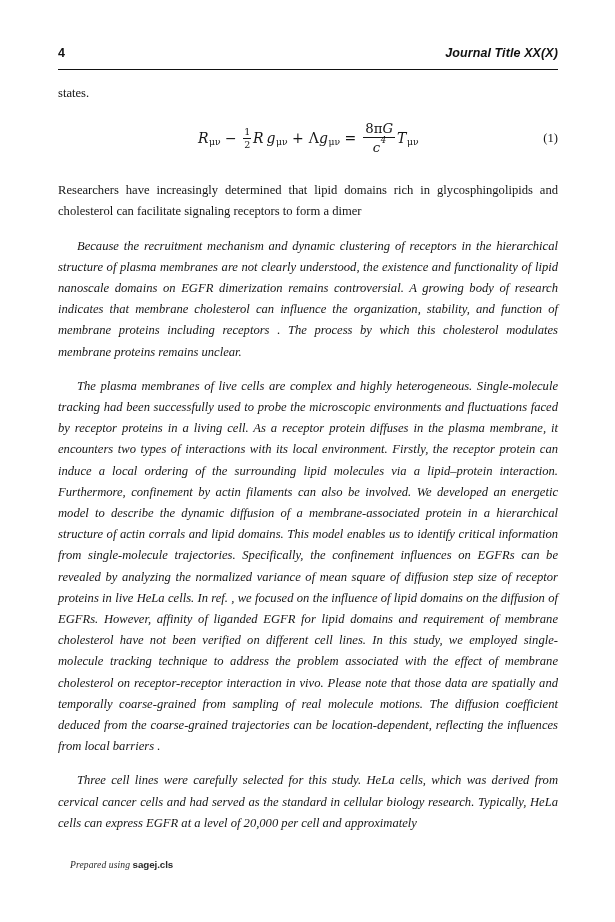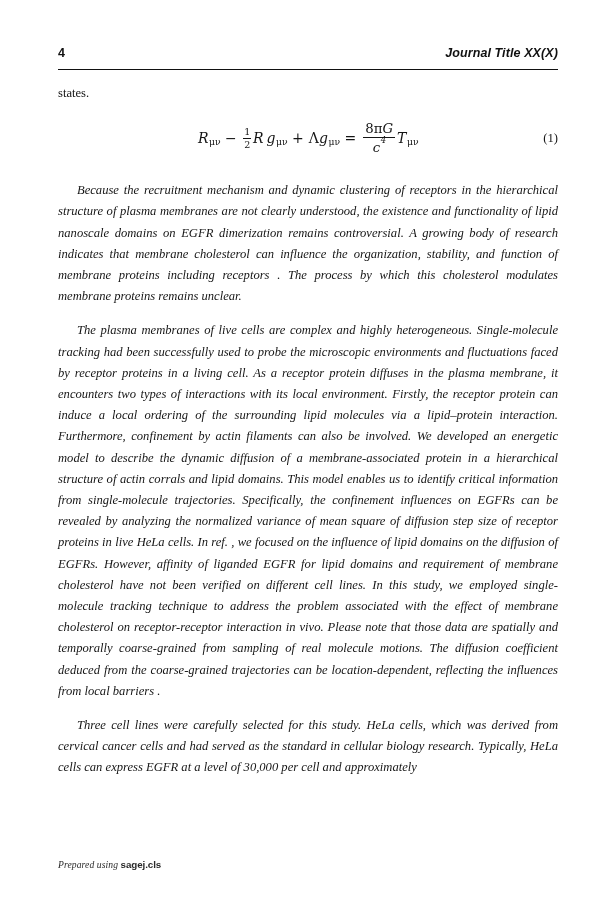--- a/index.html
+++ b/index.html
@@ -148,21 +148,21 @@
     height: 1px;
     background: #141414;
     margin: 1.5px 0;
   }
   .frac-small { font-size: 0.72em; margin: 0 1.5px; }
   .frac-small .num, .frac-small .den { padding: 0 1px; }
 
   
   .footer {
     position: absolute;
-    left: 58px;
+    left: 70px;
     bottom: 52px;
     font-size: 9.6px;
     color: #2a2a2a;
     font-style: italic;
     font-family: "Liberation Serif", "DejaVu Serif", serif;
     letter-spacing: 0.1px;
     margin-top: 8px;
   }
   .footer .clsname {
     font-family: "Liberation Sans", "DejaVu Sans", sans-serif;
@@ -212,26 +212,27 @@
             <span class="bar"></span>
             <span class="den"><span class="mi">c</span><span class="sup">4</span></span>
           </span>
           <span class="mi">T</span>
             <span class="sub">μν</span>
         </span>
       </div>
       <span class="eqno">(1)</span>
     </div>
 
+    <p class="para">Researchers have increasingly determined that lipid domains rich in glycosphingolipids and cholesterol can facilitate signaling receptors to form a dimer</p>
 
     <p class="para indent gap-md">Because the recruitment mechanism and dynamic clustering of receptors in the hierarchical structure of plasma membranes are not clearly understood, the existence and functionality of lipid nanoscale domains on EGFR dimerization remains controversial. A growing body of research indicates that membrane cholesterol can influence the organization, stability, and function of membrane proteins including receptors . The process by which this cholesterol modulates membrane proteins remains unclear.</p>
 
     <p class="para indent gap-md">The plasma membranes of live cells are complex and highly heterogeneous. Single-molecule tracking had been successfully used to probe the microscopic environments and fluctuations faced by receptor proteins in a living cell. As a receptor protein diffuses in the plasma membrane, it encounters two types of interactions with its local environment. Firstly, the receptor protein can induce a local ordering of the surrounding lipid molecules via a lipid–protein interaction. Furthermore, confinement by actin filaments can also be involved. We developed an energetic model to describe the dynamic diffusion of a membrane-associated protein in a hierarchical structure of actin corrals and lipid domains. This model enables us to identify critical information from single-molecule trajectories. Specifically, the confinement influences on EGFRs can be revealed by analyzing the normalized variance of mean square of diffusion step size of receptor proteins in live HeLa cells. In ref. , we focused on the influence of lipid domains on the diffusion of EGFRs. However, affinity of liganded EGFR for lipid domains and requirement of membrane cholesterol have not been verified on different cell lines. In this study, we employed single-molecule tracking technique to address the problem associated with the effect of membrane cholesterol on receptor-receptor interaction in vivo. Please note that those data are spatially and temporally coarse-grained from sampling of real molecule motions. The diffusion coefficient deduced from the coarse-grained trajectories can be location-dependent, reflecting the influences from local barriers .</p>
 
-    <p class="para indent gap-md">Three cell lines were carefully selected for this study. HeLa cells, which was derived from cervical cancer cells and had served as the standard in cellular biology research. Typically, HeLa cells can express EGFR at a level of 30,000 per cell and approximately</p>
+    <p class="para indent gap-md">Three cell lines were carefully selected for this study. HeLa cells, which was derived from cervical cancer cells and had served as the standard in cellular biology research. Typically, HeLa cells can express EGFR at a level of 20,000 per cell and approximately</p>
 
   </div>
 
   <div class="footer">
     <span>Prepared using </span><span class="clsname">sagej.cls</span>
   </div>
 
 </div>
 
 </body></html>

